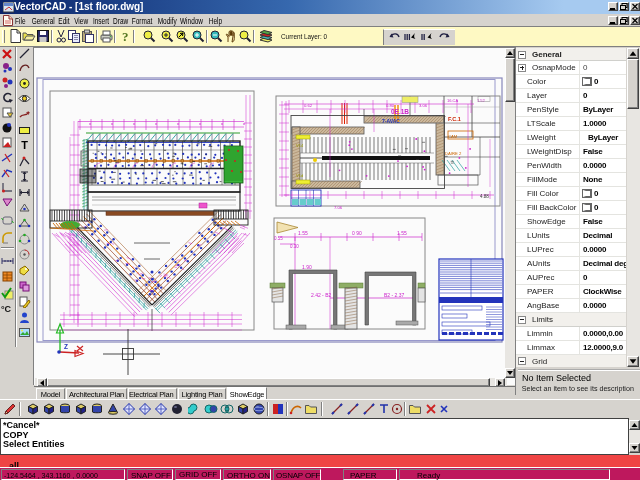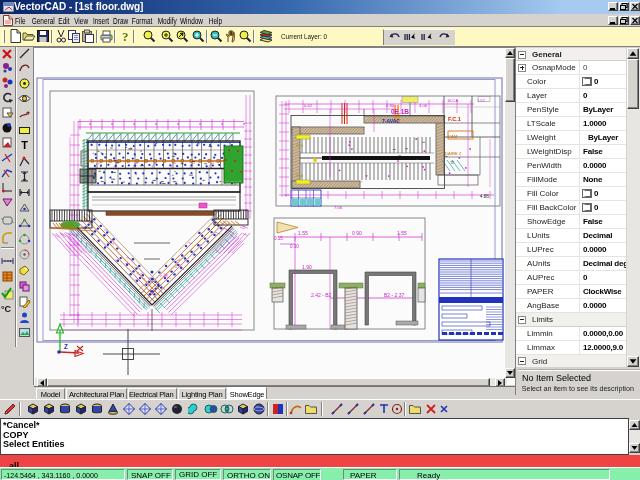--- a/index.html
+++ b/index.html
@@ -1779,21 +1779,21 @@
         <svg width="9" height="8" viewBox="0 0 8 8">
           <path d="M4 6 L7 2 H1 Z" fill="#000"></path>
         </svg>
       </div>
   </div>
   <div class="abs" style="left:0;top:38px;width:640px;height:11px;background:#fff;border:7px solid #ef4444">
     <div style="font-size:9px;font-weight:bold;line-height:9px;padding:0 0 0 2px">all</div>
   </div>
 </div>
 
-<div class="abs" style="left:0;top:467px;width:640px;height:13px;background:#86efac;border-top:1px solid #fff;font-size:8px;white-space:nowrap" id="status">
+<div class="abs" style="left:0;top:467px;width:640px;height:13px;background:#be185d;border-top:1px solid #fff;font-size:8px;white-space:nowrap" id="status">
   <div class="abs sunken" style="left:1px;top:1px;width:124px;height:11px">
       <span style="position:absolute;left:2px;top:1px;display:inline-block;transform:scaleX(0.88);transform-origin:0 0">-124.5464 , 343.1160 , 0.0000</span>
     </div>
   <div class="abs sunken" style="left:127px;top:1px;width:46px;height:11px;padding:1px 0 0 3px">SNAP OFF</div>
   <div class="abs sunken" style="left:175px;top:1px;width:46px;height:11px;padding:0 0 0 3px">GRID OFF</div>
   <div class="abs sunken" style="left:223px;top:1px;width:48px;height:11px;padding:1px 0 0 3px">ORTHO ON</div>
   <div class="abs sunken" style="left:273px;top:1px;width:48px;height:17px;padding:1px 16px 0 2px;letter-spacing:-0.2px">OSNAP OFF</div>
   <div class="abs sunken" style="left:343px;top:1px;width:54px;height:11px;padding:1px 0 0 6px">PAPER</div>
   <div class="abs sunken" style="left:399px;top:1px;width:211px;height:11px;padding:1px 0 0 17px">Ready</div>
 </div>

